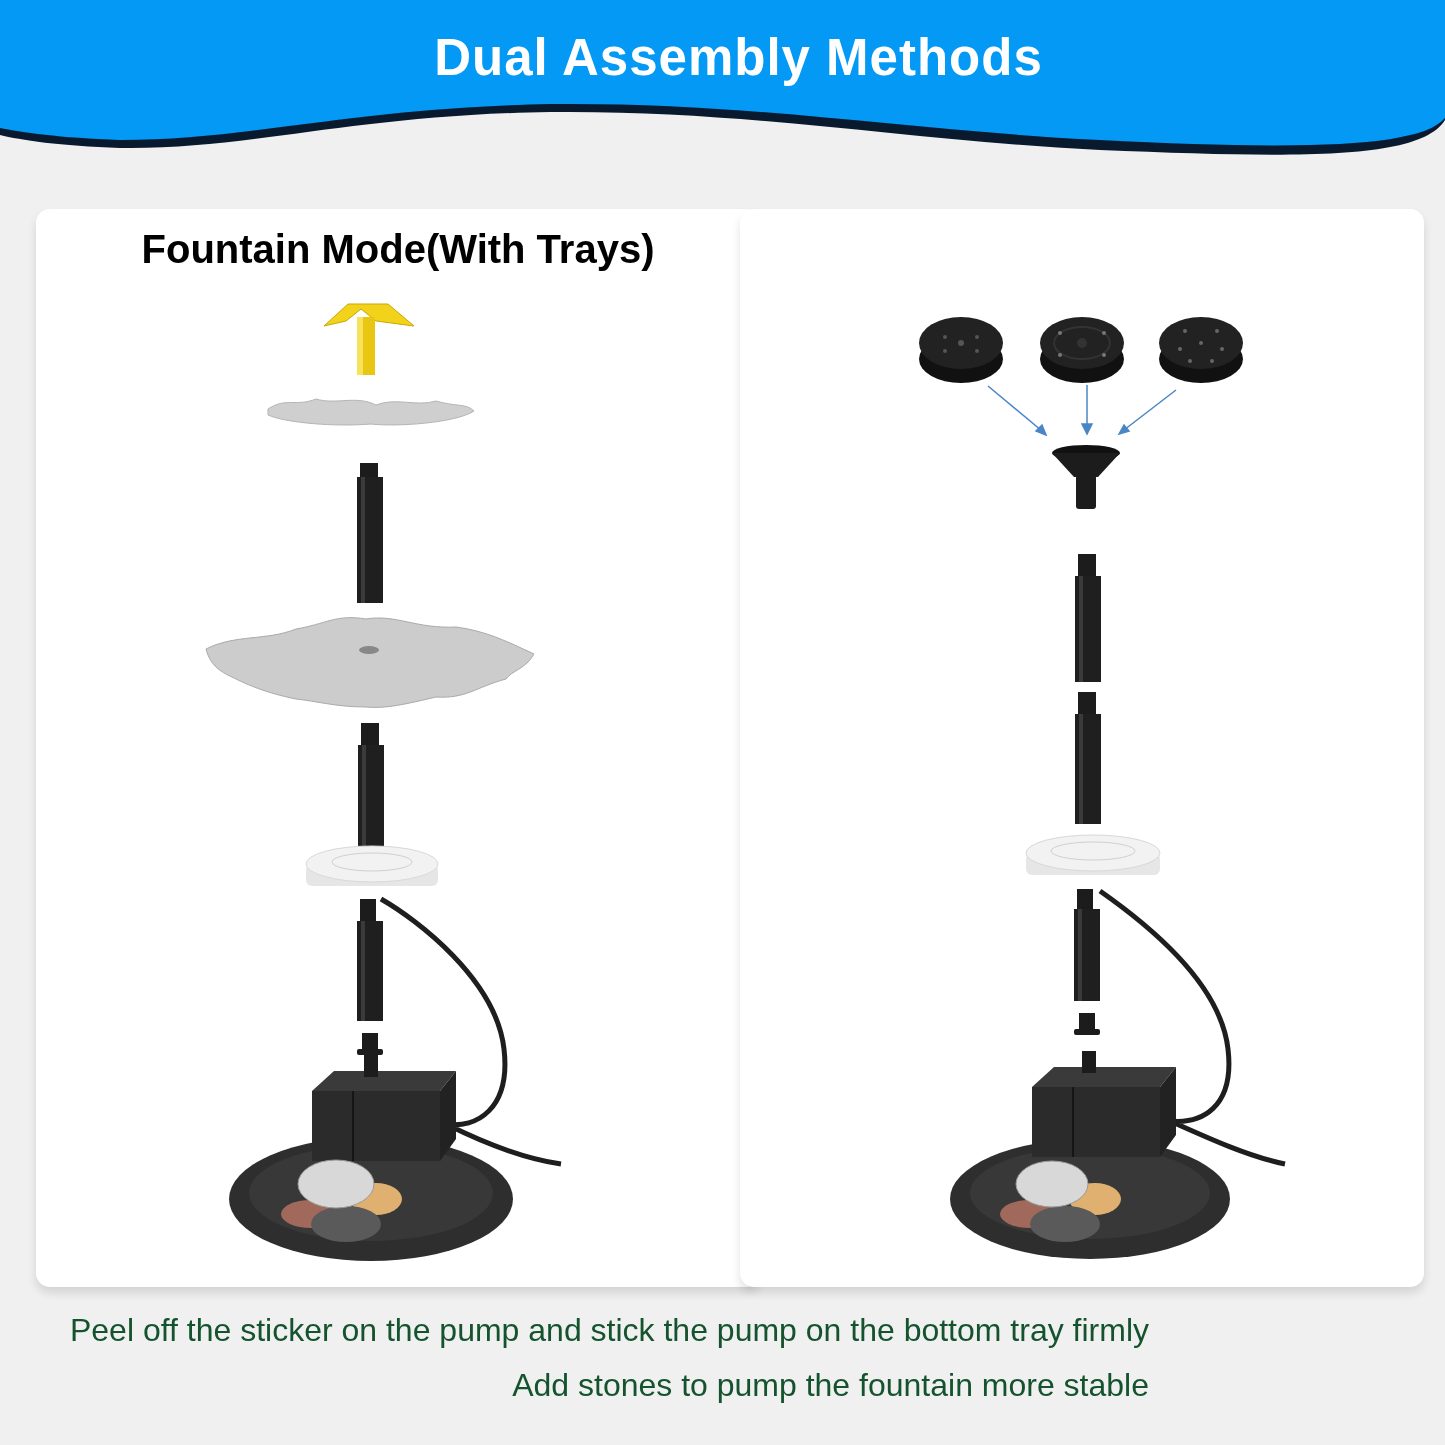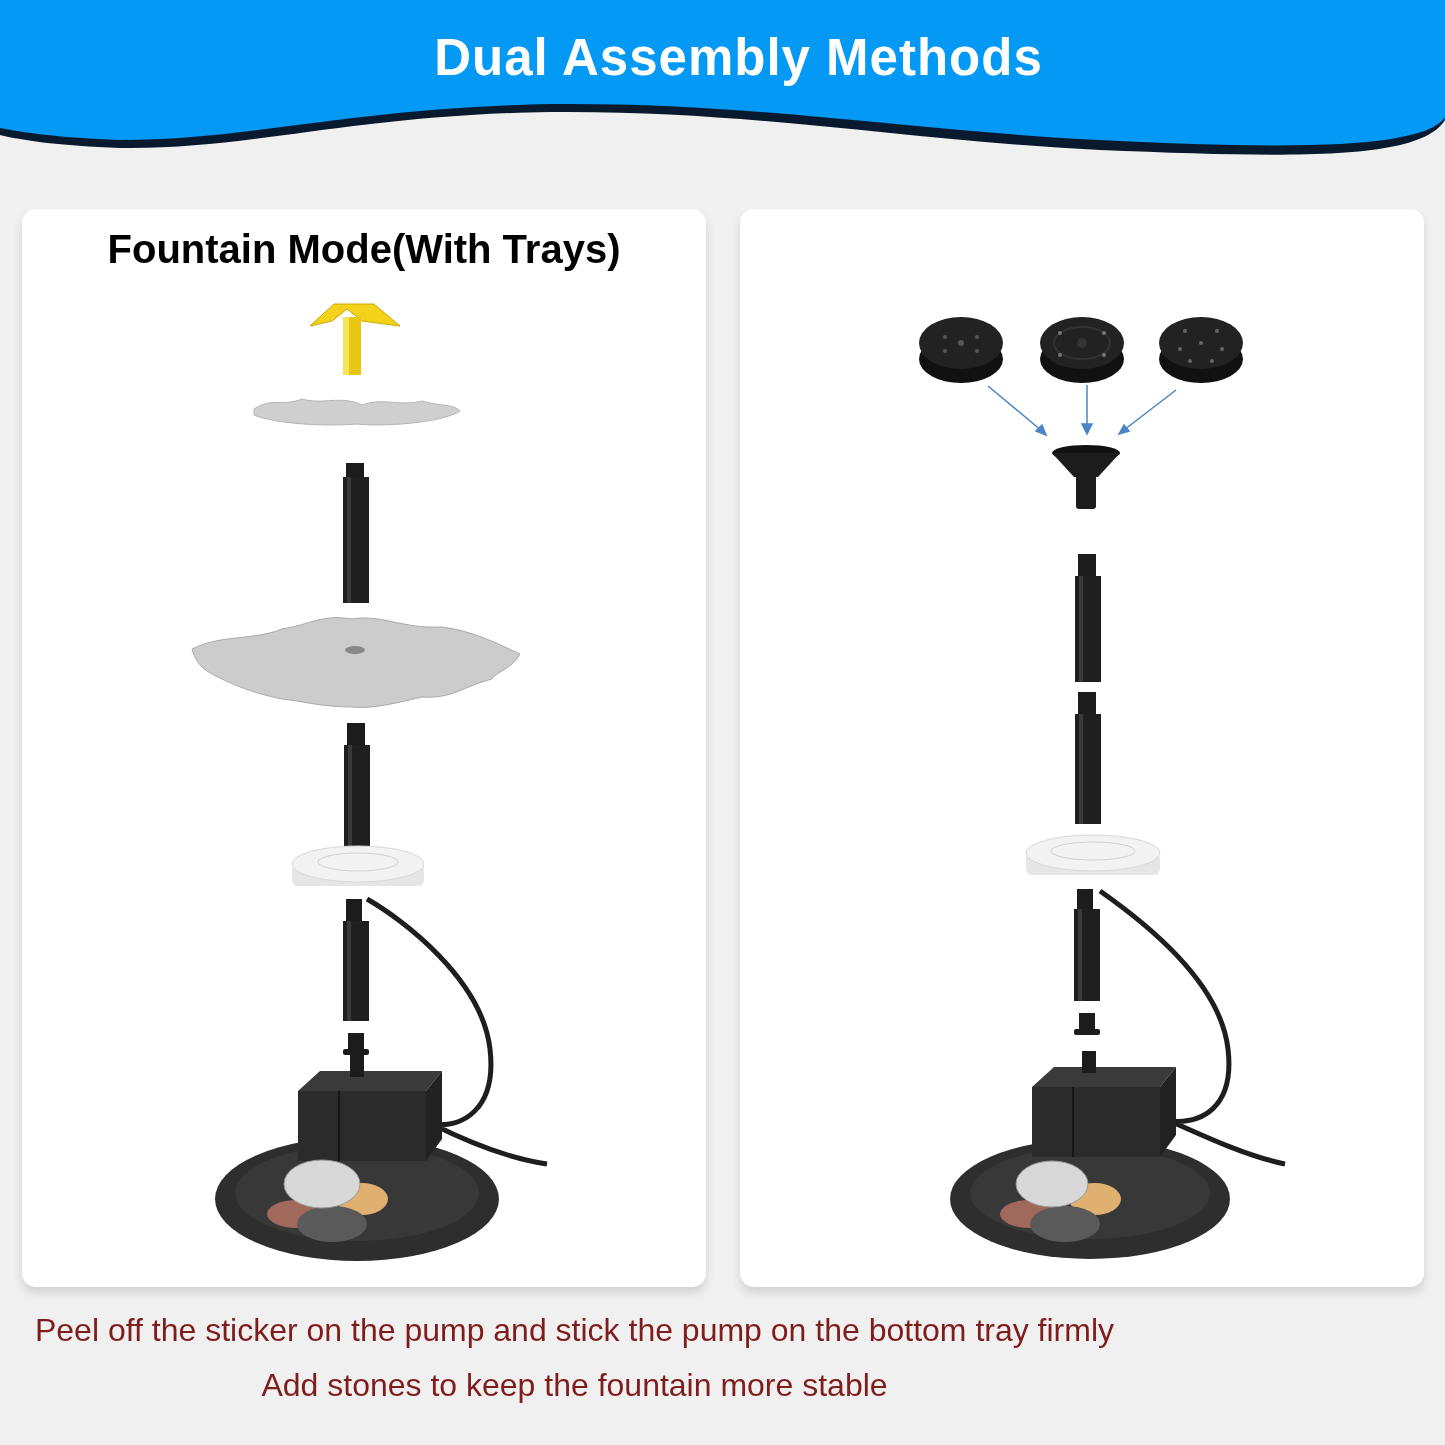--- a/index.html
+++ b/index.html
@@ -1,24 +1,24 @@
 <!DOCTYPE html>
 <html><head>
 <meta charset="utf-8">
 <style>
   html,body{margin:0;padding:0;}
   body{width:1445px;height:1445px;background:#f0f0f0;position:relative;overflow:hidden;font-family:"Liberation Sans",sans-serif;}
   .banner{position:absolute;left:0;top:0;width:1445px;height:180px;}
   .banner-title{position:absolute;left:16px;top:28px;width:1445px;text-align:center;color:#fff;font-weight:bold;font-size:51px;letter-spacing:1px;}
   .panel{position:absolute;top:209px;width:684px;height:1078px;background:#fff;border-radius:14px;box-shadow:0 6px 10px rgba(0,0,0,0.12);}
-  .panel.left{left:22px;}
+  .panel.left{left:36px;padding-left:40px;}
   .panel.right{left:740px;}
   .panel-title{position:absolute;top:18px;left:0;width:100%;text-align:center;font-weight:bold;font-size:40px;color:#000;}
   .art{position:absolute;left:0;top:0;}
-  .caption{position:absolute;left:0;width:1149px;text-align:center;font-size:32px;color:#7f1d1d;}
+  .caption{position:absolute;left:0;width:1149px;text-align:right;font-size:32px;color:#14532d;}
   .cap1{top:1312px;}
   .cap2{top:1367px;}
 </style>
 </head>
 <body>
 
 <div class="banner">
   <svg width="1445" height="180">
     <path d="M0,0 H1445 V120 C1420,160 1300,158 1100,150 C900,140 750,110 550,112 C350,115 250,150 120,148 C60,146 20,140 0,135 Z" fill="#0a1a2e"></path>
     <path d="M0,0 H1445 V118 C1420,148 1300,150 1100,140 C900,130 750,102 550,104 C350,108 250,140 120,140 C60,138 20,132 0,128 Z" fill="#0399f5"></path>
@@ -189,13 +189,13 @@
     <g>
       <ellipse cx="290" cy="1005" rx="30" ry="14" fill="#a0695c"></ellipse>
       <ellipse cx="355" cy="990" rx="26" ry="16" fill="#e0b070"></ellipse>
       <ellipse cx="325" cy="1015" rx="35" ry="18" fill="#5a5a5a"></ellipse>
       <ellipse cx="312" cy="975" rx="36" ry="23" fill="#d8d8d8" stroke="#999"></ellipse>
     </g>
   </svg>
 </div>
 
 <div class="caption cap1">Peel off the sticker on the pump and stick the pump on the bottom tray firmly</div>
-<div class="caption cap2">Add stones to keep the fountain more stable</div>
+<div class="caption cap2">Add stones to pump the fountain more stable</div>
 
 </body></html>

